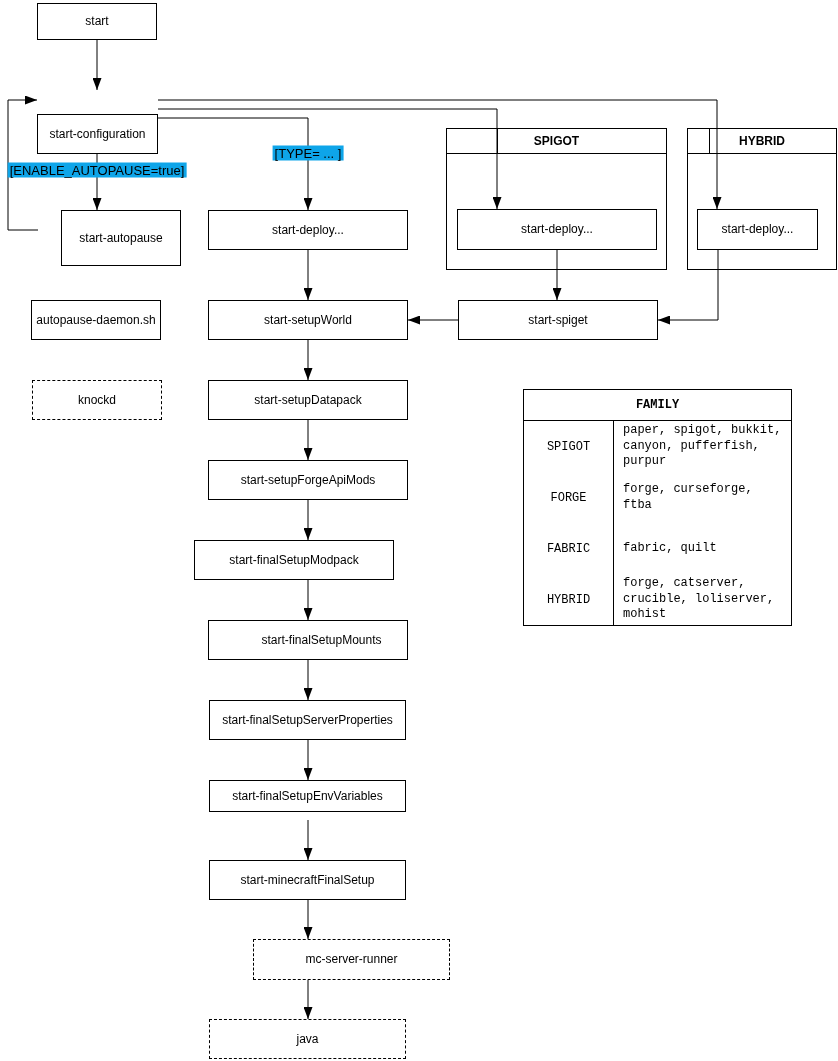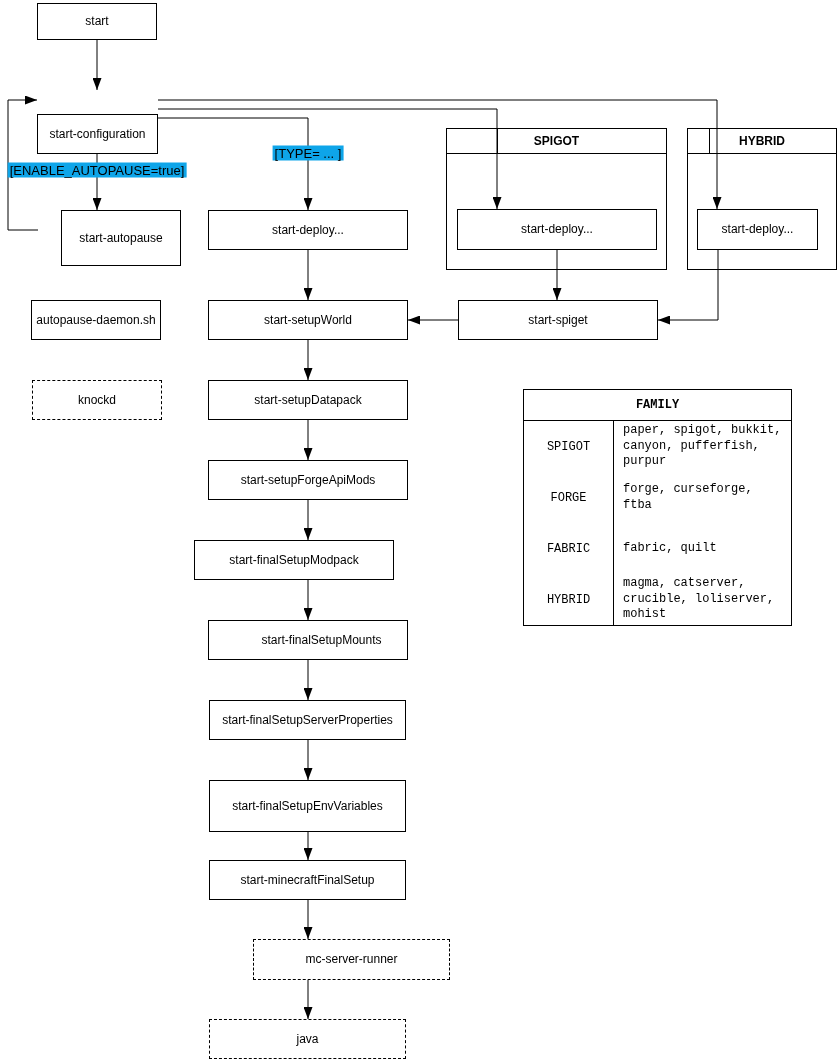--- a/index.html
+++ b/index.html
@@ -124,21 +124,21 @@
         <div class="family-row" style="height: 51px;">
           <div class="family-name" style="width: 89px;">FORGE</div>
           <div class="family-types">forge, curseforge, ftba</div>
         </div>
         <div class="family-row" style="height: 51px;">
           <div class="family-name" style="width: 89px;">FABRIC</div>
           <div class="family-types">fabric, quilt</div>
         </div>
         <div class="family-row" style="height: 51px;">
           <div class="family-name" style="width: 89px;">HYBRID</div>
-          <div class="family-types">magma, catserver, crucible, loliserver, mohist</div>
+          <div class="family-types">forge, catserver, crucible, loliserver, mohist</div>
         </div>
       </div>
   </div>
 <div class="group" style="left: 446px; top: 128px; width: 221px; height: 142px;">
       <div class="group-header" style="height: 24px;">
         <span>SPIGOT</span>
       </div>
       <div class="group-tick" style="left: 50px; height: 24px;"></div>
     </div>
     <div class="group" style="left: 687px; top: 128px; width: 150px; height: 142px;">
@@ -176,21 +176,21 @@
     </div>
     <div class="node" style="left: 194px; top: 540px; width: 200px; height: 40px;">
       <span>start-finalSetupModpack</span>
     </div>
     <div class="node" style="left: 208px; top: 620px; width: 200px; height: 40px; padding-left: 27px;">
       <span>start-finalSetupMounts</span>
     </div>
     <div class="node" style="left: 209px; top: 700px; width: 197px; height: 40px;">
       <span>start-finalSetupServerProperties</span>
     </div>
-    <div class="node" style="left: 209px; top: 780px; width: 197px; height: 52px;">
+    <div class="node" style="left: 209px; top: 780px; width: 197px; height: 32px;">
       <span>start-finalSetupEnvVariables</span>
     </div>
     <div class="node" style="left: 209px; top: 860px; width: 197px; height: 40px;">
       <span>start-minecraftFinalSetup</span>
     </div>
     <div class="node dashed" style="left: 209px; top: 939px; width: 197px; height: 41px; margin-left: 44px;">
       <span>mc-server-runner</span>
     </div>
     <div class="node dashed" style="left: 209px; top: 1019px; width: 197px; height: 40px;">
       <span>java</span>

